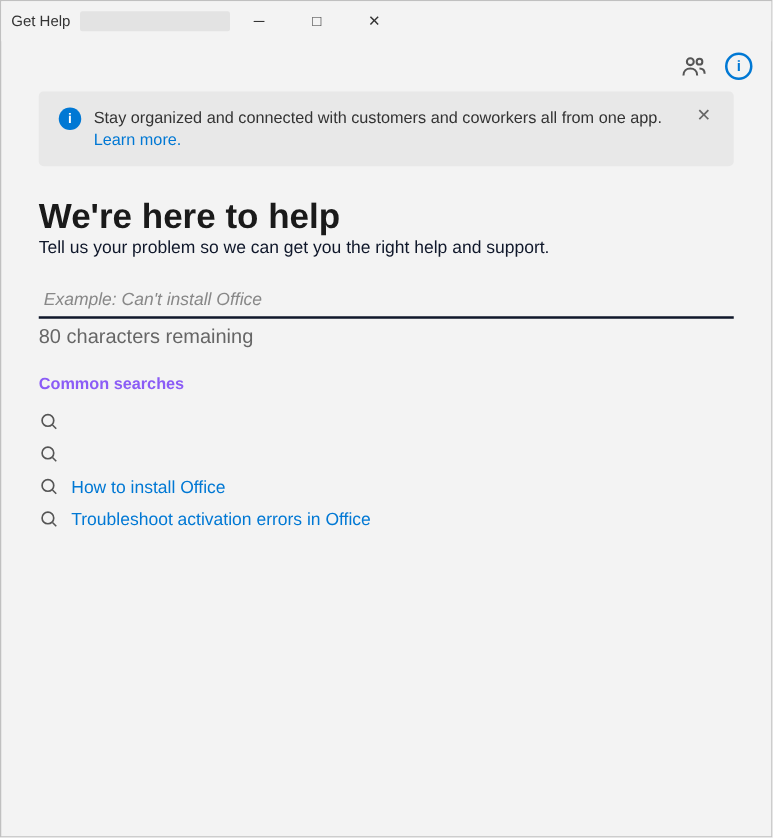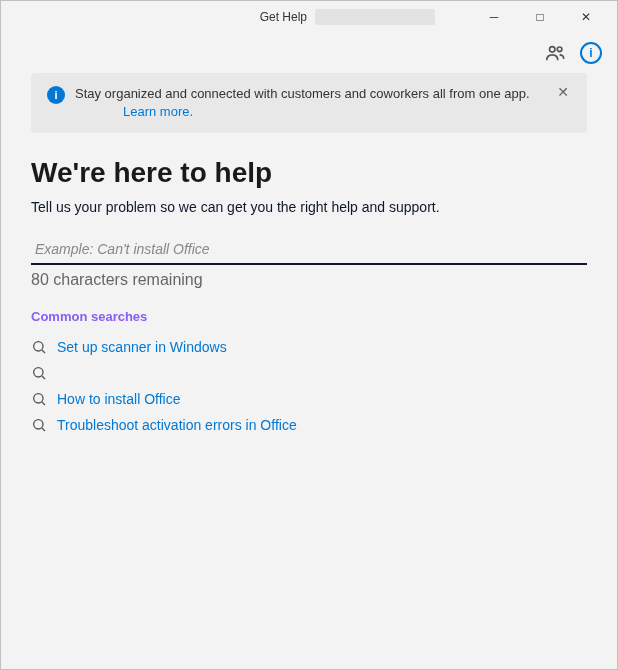--- a/index.html
+++ b/index.html
@@ -23,24 +23,23 @@
       border: 1px solid #c0c0c0;
       display: flex;
       flex-direction: column;
     }
 
     .title-bar {
       background: #f3f3f3;
       height: 32px;
       display: flex;
       align-items: center;
-      justify-content: flex-end;
+      justify-content: flex-start;
       padding: 0 8px;
       flex-shrink: 0;
-      gap: 36px;
     }
 
     .title-bar-left {
       display: flex;
       align-items: center;
       gap: 8px;
     }
 
     .title-text {
       font-size: 12px;
@@ -149,38 +148,36 @@
     .banner-text {
       font-size: 13px;
       color: #333;
       line-height: 1.4;
       flex: 1;
     }
 
     .banner-text a {
       color: #0078d4;
       text-decoration: none;
-      margin-left: 48px;
     }
 
     .banner-close {
       background: none;
       border: none;
       cursor: pointer;
       color: #666;
       font-size: 14px;
       padding: 0 2px;
       line-height: 1;
     }
 
     .main-heading {
       font-size: 28px;
       font-weight: 600;
       color: #1a1a1a;
-      margin-bottom: 10px;
     }
 
     .sub-heading {
       font-size: 14px;
       color: #0f172a;
       margin-bottom: 20px;
     }
 
     .search-container {
       margin-bottom: 6px;
@@ -290,21 +287,20 @@
     <div class="char-count">80 characters remaining</div>
 
     <div class="common-searches-title">Common searches</div>
 
     <div id="search-list">
         <a class="search-item" href="#">
           <svg class="search-icon" viewBox="0 0 24 24" fill="none" stroke="#555" stroke-width="2">
             <circle cx="11" cy="11" r="7"></circle>
             <line x1="16.5" y1="16.5" x2="21" y2="21"></line>
           </svg>
-          <span class="search-item-text">Set up scanner in Windows</span>
         </a>
         <a class="search-item" href="#">
           <svg class="search-icon" viewBox="0 0 24 24" fill="none" stroke="#555" stroke-width="2">
             <circle cx="11" cy="11" r="7"></circle>
             <line x1="16.5" y1="16.5" x2="21" y2="21"></line>
           </svg>
         </a>
         <a class="search-item" href="#">
           <svg class="search-icon" viewBox="0 0 24 24" fill="none" stroke="#555" stroke-width="2">
             <circle cx="11" cy="11" r="7"></circle>

